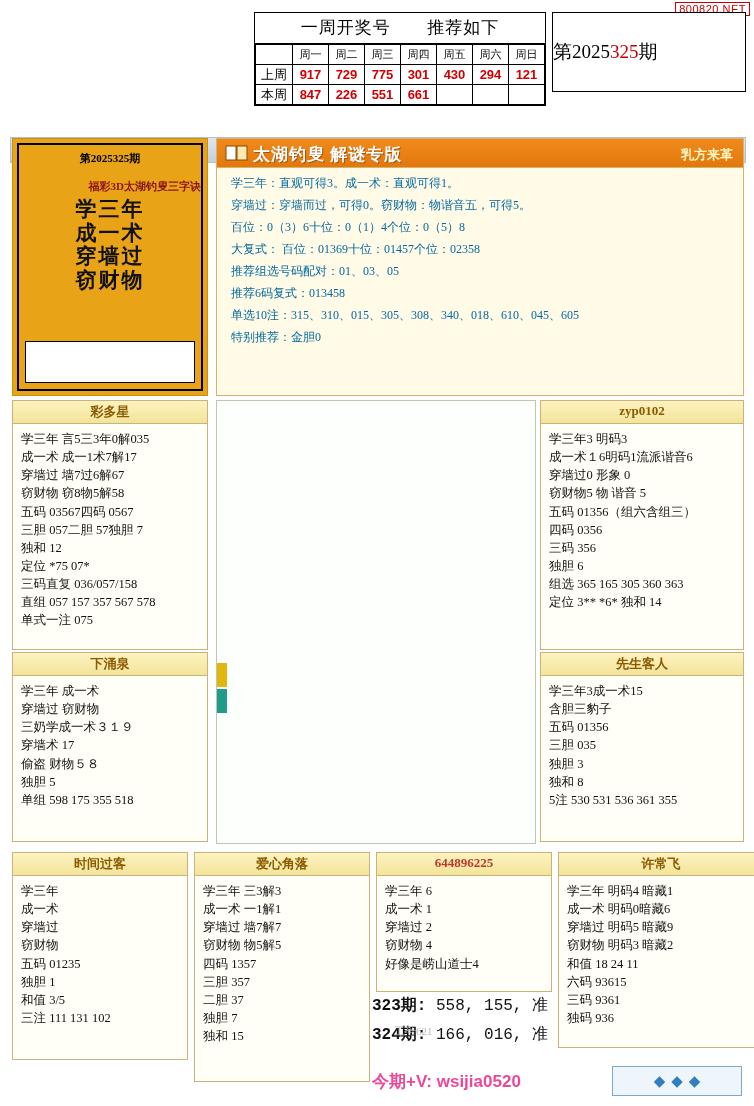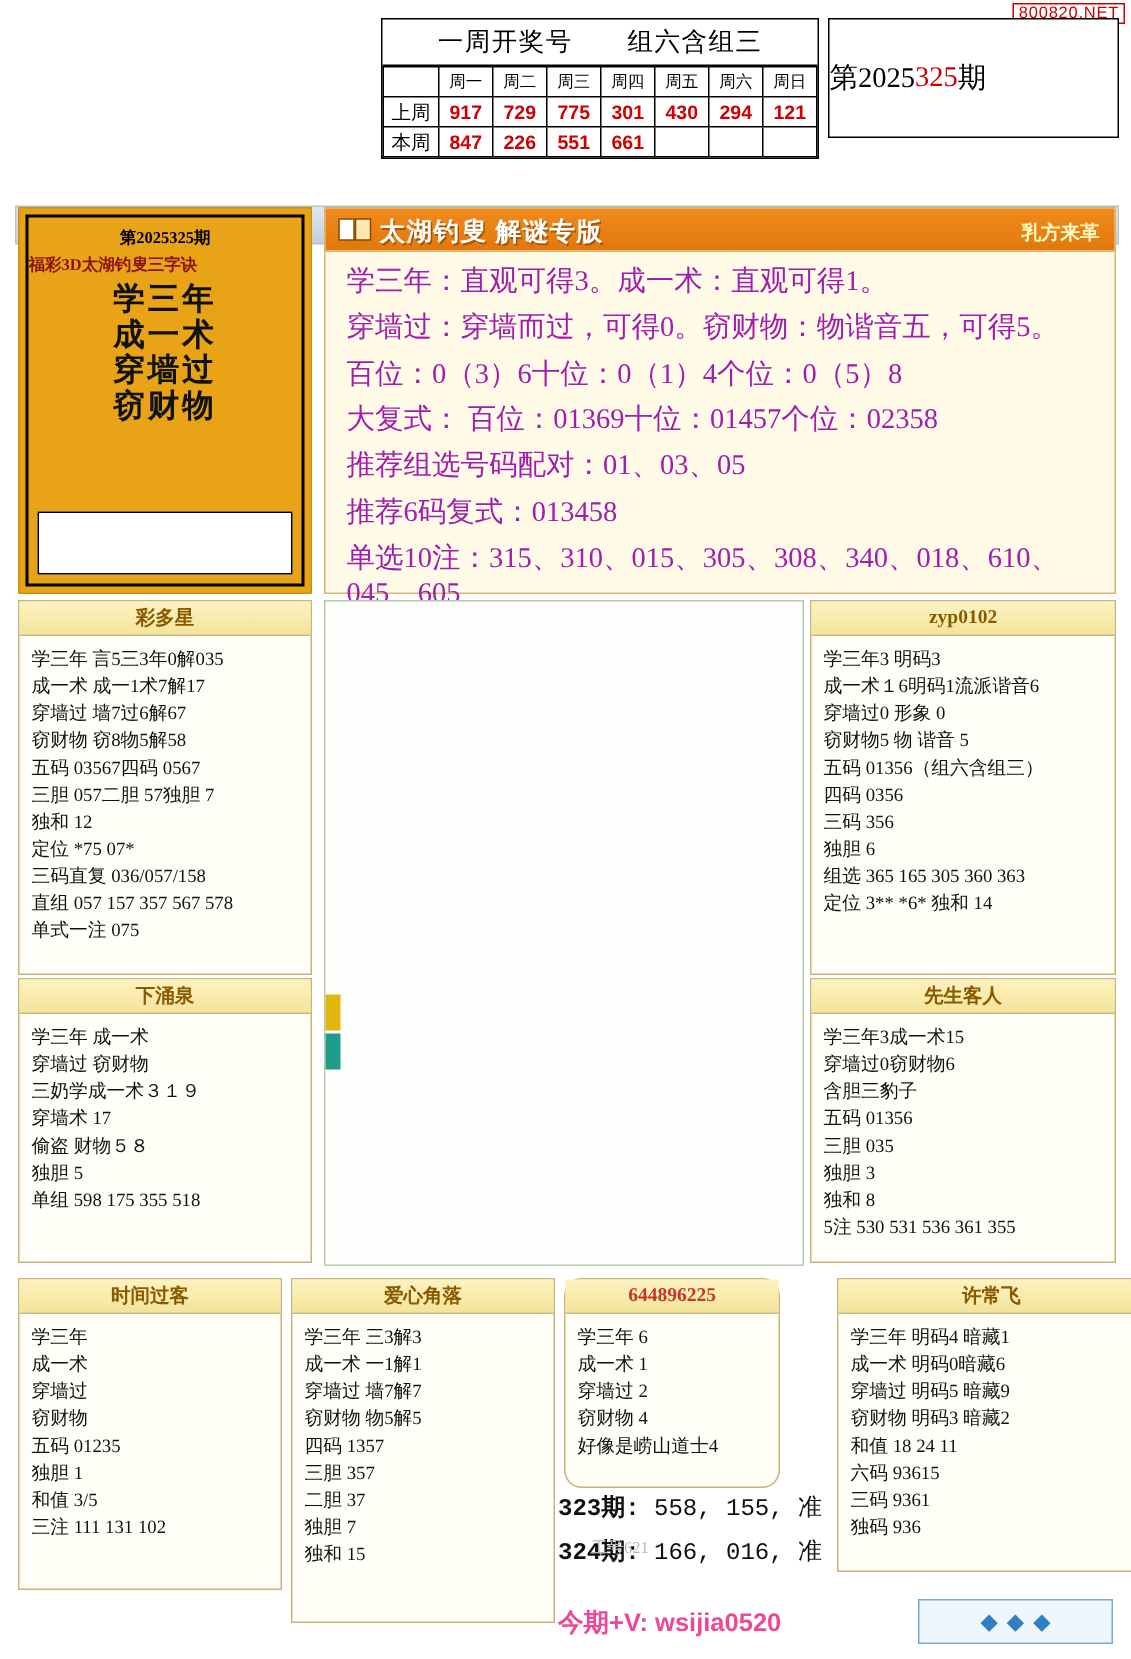--- a/index.html
+++ b/index.html
@@ -78,21 +78,21 @@
     border:2px solid #000;
     background:#e8a317;
     height:100%;
     box-sizing:border-box;
     position:relative;
   }
   .poster .p-issue{
     text-align:center;font-size:11px;margin-top:6px;color:#000;font-weight:bold;
   }
   .poster .p-sub{
-    text-align:left;font-size:11px;color:#8a1414;margin-top:3px;font-weight:bold;
+    text-align:right;font-size:11px;color:#8a1414;margin-top:13px;font-weight:bold;
   }
   .poster .p-lines{
     text-align:center;margin-top:4px;
   }
   .poster .p-lines div{
     font-size:21px;font-weight:bold;color:#111;line-height:1.12;
     letter-spacing:2px;
   }
   .poster .p-white{
     position:absolute;left:6px;right:6px;bottom:6px;height:40px;
@@ -115,21 +115,21 @@
     letter-spacing:1px;text-shadow:1px 1px 0 #a85405;
   }
   .mp-title .t-right{
     position:absolute;right:10px;top:7px;color:#fff8c0;font-size:13px;font-weight:bold;
   }
   .mp-title .t-icon{
     position:absolute;left:8px;top:5px;width:24px;height:18px;
   }
   .mp-body{padding:8px 12px 0 14px;}
   .mp-body p{
-    margin:0 0 7px 0;font-size:19px;line-height:1.25;color:#a21caf;font-family:Liberation Serif, serif;
+    margin:0 0 7px 0;font-size:12px;line-height:1.25;color:#0369a1;font-family:Liberation Serif, serif;
   }
 
   
   .box{
     position:absolute;background:#fffef7;border:1px solid #c9b37a;
     box-sizing:border-box;
   }
   .box .bx-title{
     height:22px;
     background:linear-gradient(#fdf3c0,#f3e49a);
@@ -186,21 +186,21 @@
 <body>
 
 <div class="page">
 
   <div class="watermark">800820.NET</div>
 
   <div class="toptable">
     <div class="tt-title">
       <span>一周开奖号</span>
       <span class="sp"></span>
-      <span>组六含组三</span>
+      <span>推荐如下</span>
     </div>
     <table class="grid">
       <tbody>
           <tr>
         <td class="lbl hd"></td>
         <td class="hd">周一</td>
         <td class="hd">周二</td>
         <td class="hd">周三</td>
         <td class="hd">周四</td>
         <td class="hd">周五</td>
@@ -336,21 +336,20 @@
       <div>定位 3** *6* 独和 14</div>
     </div>
   </div>
 
   <div class="box" style="left:540px;top:652px;width:204px;height:190px;">
     <div class="bx-title">
         <span>先生客人</span>
       </div>
     <div class="bx-body">
       <div>学三年3成一术15</div>
-      <div>穿墙过0窃财物6</div>
       <div>含胆三豹子</div>
       <div>五码 01356</div>
       <div>三胆 035</div>
       <div>独胆 3</div>
       <div>独和 8</div>
       <div>5注 530 531 536 361 355</div>
     </div>
   </div>
 
   <div class="box" style="left:12px;top:852px;width:176px;height:208px;">
@@ -379,21 +378,21 @@
       <div>穿墙过 墙7解7</div>
       <div>窃财物 物5解5</div>
       <div>四码 1357</div>
       <div>三胆 357</div>
       <div>二胆 37</div>
       <div>独胆 7</div>
       <div>独和 15</div>
     </div>
   </div>
 
-  <div class="box" style="left:376px;top:852px;width:144px;height:140px;border-radius:12px;">
+  <div class="box" style="left:376px;top:852px;width:176px;height:140px;">
     <div class="bx-title">
         <span style="color:#c0392b;">644896225</span>
       </div>
     <div class="bx-body">
       <div>学三年 6</div>
       <div>成一术 1</div>
       <div>穿墙过 2</div>
       <div>窃财物 4</div>
       <div>好像是崂山道士4</div>
     </div>

